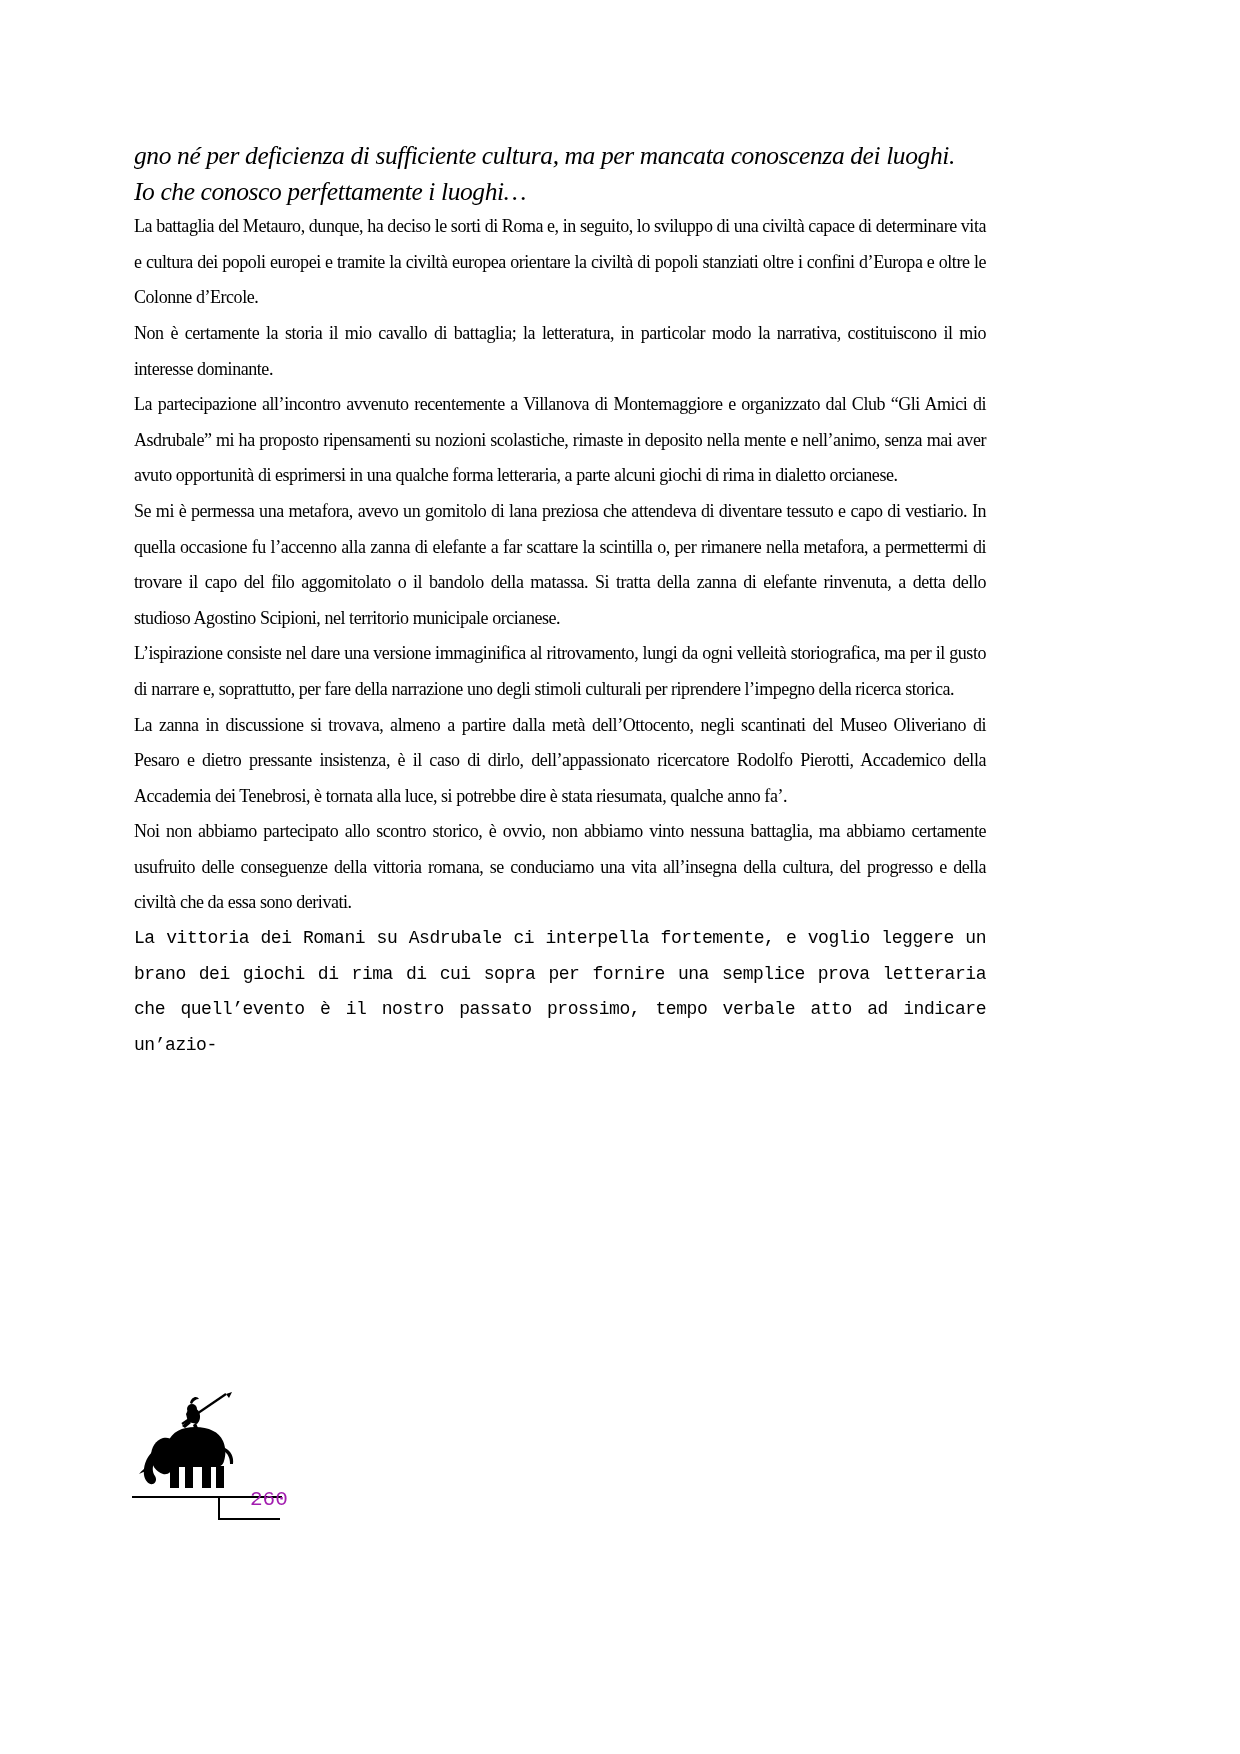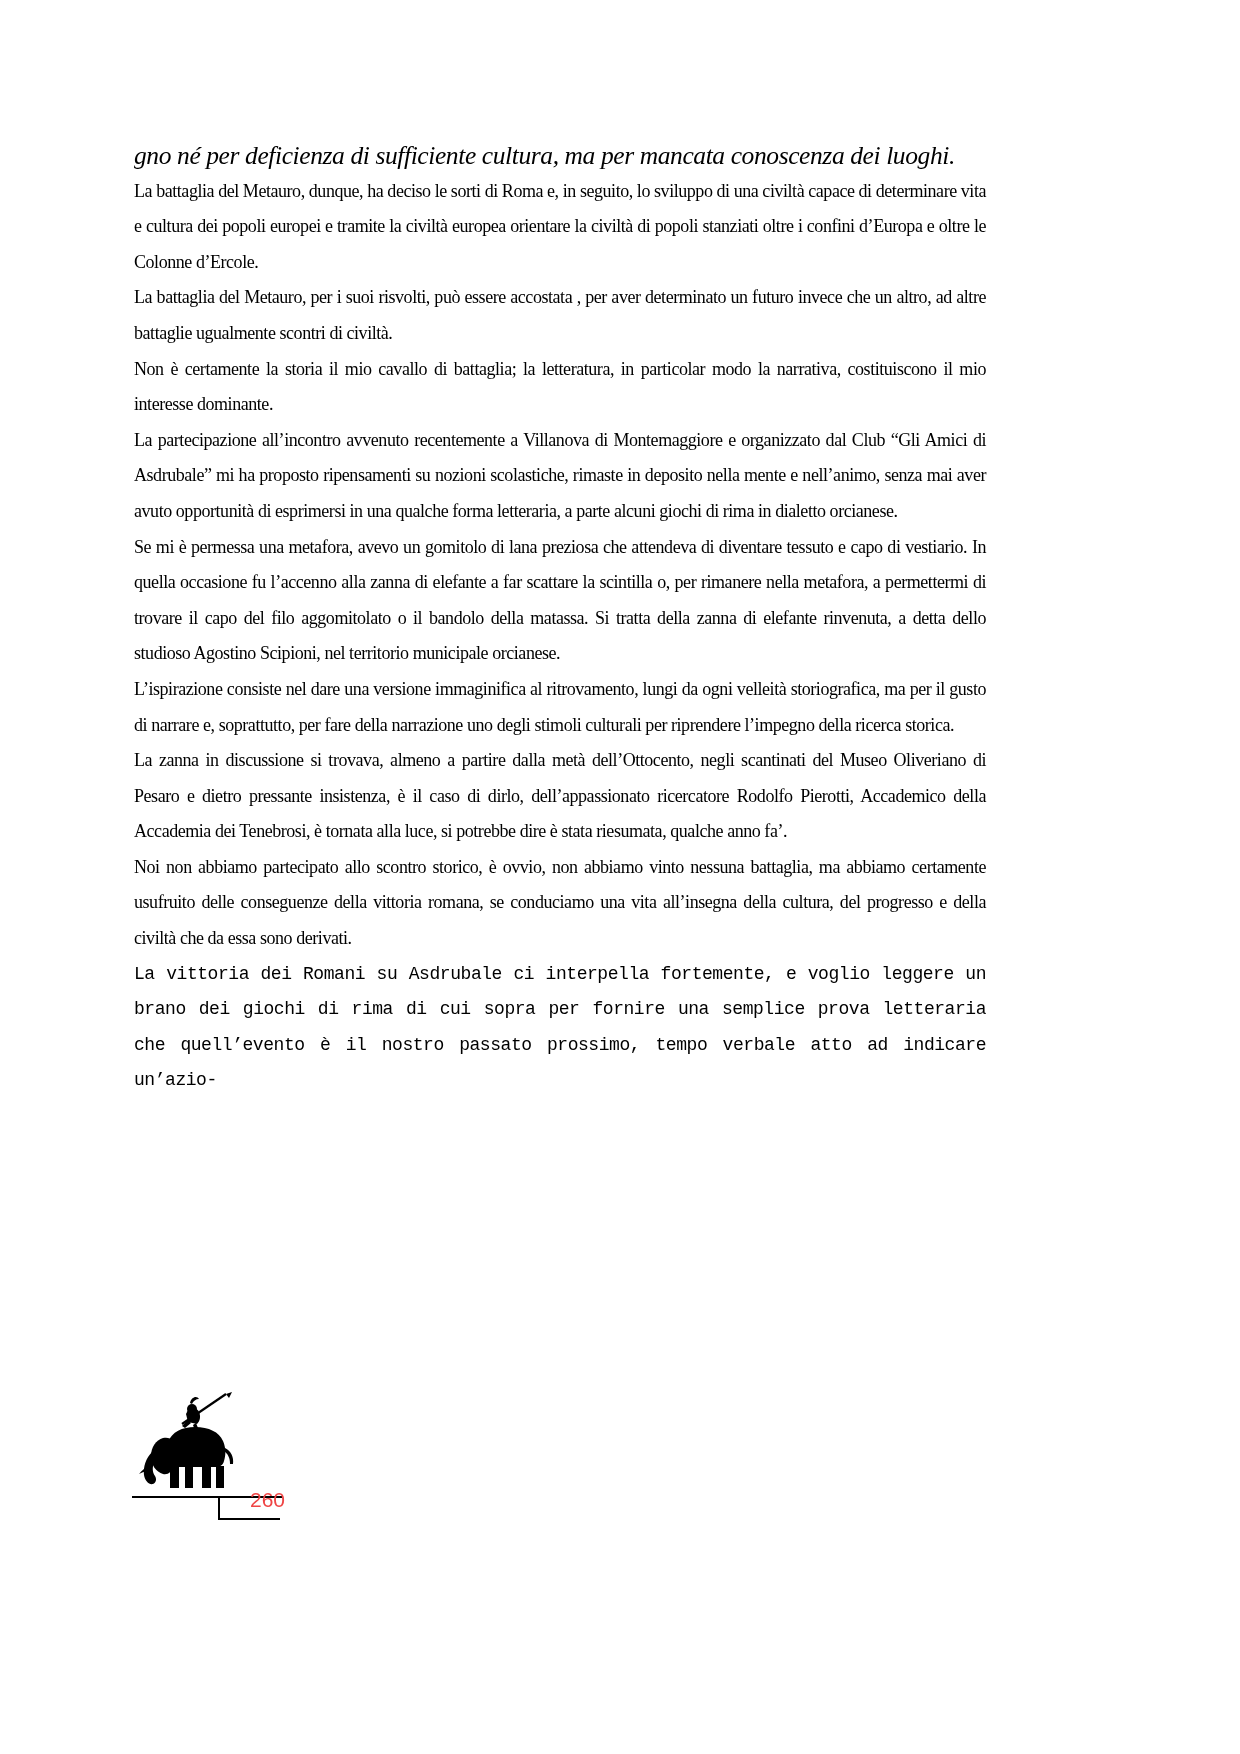--- a/index.html
+++ b/index.html
@@ -108,39 +108,39 @@
     left: 88px;
     top: 128px;
     width: 62px;
     height: 2px;
     background: #000;
   }
   .page-number {
     position: absolute;
     left: 120px;
     top: 96px;
-    font-family: Liberation Sans, sans-serif;
+    font-family: Liberation Mono, monospace;
     font-size: 21px;
     line-height: 28px;
-    color: #ef4444;
+    color: #a21caf;
   }
 </style>
 </head>
 <body>
 
 <div class="page">
 
   <div class="text-column">
 
     <p class="italic-lead">gno né per deficienza di sufficiente cultura, ma per mancata conoscenza dei luoghi.</p>
 
+    <p class="italic-line">Io che conosco perfettamente i luoghi…</p>
 
     <p class="para">La battaglia del Metauro, dunque, ha deciso le sorti di Roma e, in seguito, lo sviluppo di una civiltà capace di determinare vita e cultura dei popoli europei e tramite la civiltà europea orientare la civiltà di popoli stanziati oltre i confini d’Europa e oltre le Colonne d’Ercole.</p>
 
-    <p class="para">La battaglia del Metauro, per i suoi risvolti, può essere accostata , per aver determinato un futuro invece che un altro, ad altre battaglie ugualmente scontri di civiltà.</p>
 
     <p class="para">Non è certamente la storia il mio cavallo di battaglia; la letteratura, in particolar modo la narrativa, costituiscono il mio interesse dominante.</p>
 
     <p class="para">La partecipazione all’incontro avvenuto recentemente a Villanova di Montemaggiore e organizzato dal Club “Gli Amici di Asdrubale” mi ha proposto ripensamenti su nozioni scolastiche, rimaste in deposito nella mente e nell’animo, senza mai aver avuto opportunità di esprimersi in una qualche forma letteraria, a parte alcuni giochi di rima in dialetto orcianese.</p>
 
     <p class="para">Se mi è permessa una metafora, avevo un gomitolo di lana preziosa che attendeva di diventare tessuto e capo di vestiario. In quella occasione fu l’accenno alla zanna di elefante a far scattare la scintilla o, per rimanere nella metafora, a permettermi di trovare il capo del filo aggomitolato o il bandolo della matassa. Si tratta della zanna di elefante rinvenuta, a detta dello studioso Agostino Scipioni, nel territorio municipale orcianese.</p>
 
     <p class="para">L’ispirazione consiste nel dare una versione immaginifica al ritrovamento, lungi da ogni velleità storiografica, ma per il gusto di narrare e, soprattutto, per fare della narrazione uno degli stimoli culturali per riprendere l’impegno della ricerca storica.</p>
 
     <p class="para">La zanna in discussione si trovava, almeno a partire dalla metà dell’Ottocento, negli scantinati del Museo Oliveriano di Pesaro e dietro pressante insistenza, è il caso di dirlo, dell’appassionato ricercatore Rodolfo Pierotti, Accademico della Accademia dei Tenebrosi, è tornata alla luce, si potrebbe dire è stata riesumata, qualche anno fa’.</p>

